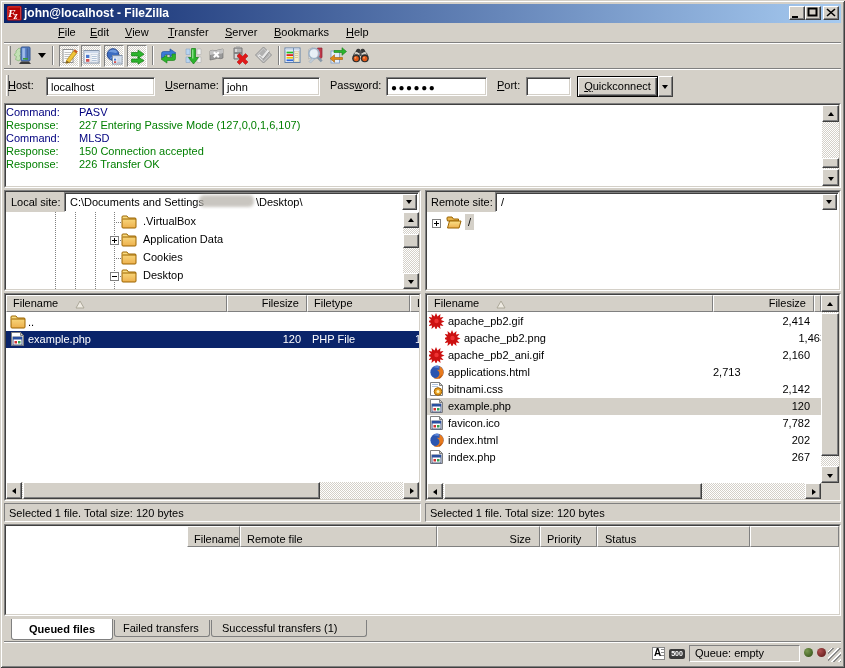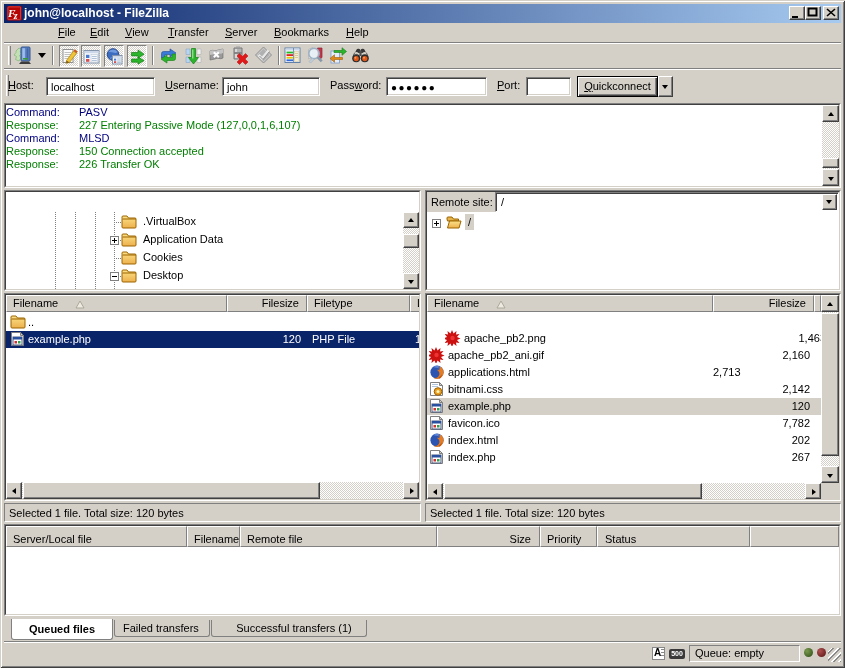--- a/index.html
+++ b/index.html
@@ -313,20 +313,30 @@
     <div class="sb-btn" style="left:0;top:64px;width:17px;height:17px">
         <div class="tri tri-dn" style="left:5px;top:7px"></div>
       </div>
   </div>
 
   <div class="abs sunk" style="left:4px;top:190px;width:417px;height:101px">
       <div class="in white"></div>
     </div>
   <div class="abs" style="left:6px;top:192px;width:413px;height:97px;background:#fff">
 
+    <div class="abs" style="left:0;top:0;width:413px;height:20px;background:#d4d0c8">
+      <span class="abs" style="left:5px;top:4px">Local site:</span>
+      <div class="abs" style="left:58px;top:0;width:355px;height:20px;background:#fff;border:1px solid;border-color:#808080 #fff #fff #808080;box-shadow:inset 1px 1px 0 #404040"></div>
+      <span class="abs" style="left:64px;top:4px">C:\Documents and Settings</span>
+      <div class="abs" style="left:193px;top:3px;width:55px;height:12px;background:#b8b4ac;border-radius:5px;filter:blur(1.5px);opacity:.75"></div>
+      <span class="abs" style="left:250px;top:4px">\Desktop\</span>
+      <div class="abs raise" style="left:396px;top:2px;width:15px;height:16px">
+          <div class="tri tri-dn" style="left:3px;top:5px"></div>
+        </div>
+    </div>
 
     <div class="abs" style="left:0;top:20px;width:397px;height:77px;background:#fff;overflow:hidden">
       <div class="dotv" style="left:49px;top:0;height:77px"></div>
       <div class="dotv" style="left:69px;top:0;height:77px"></div>
       <div class="dotv" style="left:89px;top:0;height:77px"></div>
       <div class="dotv" style="left:108px;top:0;height:77px"></div>
       <div class="doth" style="left:108px;top:10px;width:9px"></div>
       <div class="doth" style="left:108px;top:28px;width:9px"></div>
       <div class="doth" style="left:108px;top:46px;width:9px"></div>
       <div class="doth" style="left:108px;top:64px;width:9px"></div>
@@ -445,20 +455,27 @@
     <div class="hdr" style="left:0;top:0;width:286px;height:17px">
         <span class="abs" style="left:6px;top:1px">Filename</span>
       <svg class="abs" style="left:68px;top:4px" width="10" height="9">
           <path d="M5 1 L9 8 L1 8 z" fill="#eeeae2" stroke="#aca899"></path>
         </svg>
     </div>
     <div class="hdr" style="left:286px;top:0;width:101px;height:17px">
         <span class="abs" style="right:7px;top:1px">Filesize</span>
       </div>
     <div class="hdr" style="left:387px;top:0;width:7px;height:17px"></div>
+    <div class="row" style="left:0;top:18px;width:394px">
+      <svg class="ico16" style="left:2px;top:0">
+          <use href="#splat"></use>
+        </svg>
+        <span class="abs" style="left:21px">apache_pb2.gif</span>
+      <span class="abs" style="left:286px;width:97px;text-align:right">2,414</span>
+    </div>
     <div class="row" style="left:16px;top:35px;width:338px">
       <svg class="ico16" style="left:2px;top:0">
           <use href="#splat"></use>
         </svg>
         <span class="abs" style="left:21px">apache_pb2.png</span>
       <span class="abs" style="left:286px;width:97px;text-align:right">1,463</span>
     </div>
     <div class="row" style="left:0;top:52px;width:394px">
       <svg class="ico16" style="left:2px;top:0">
           <use href="#splat"></use>
@@ -535,44 +552,41 @@
     <span class="abs" style="left:4px;top:3px">Selected 1 file. Total size: 120 bytes</span>
   </div>
   <div class="abs sunk1" style="left:425px;top:503px;width:416px;height:19px;background:#d4d0c8">
     <span class="abs" style="left:4px;top:3px">Selected 1 file. Total size: 120 bytes</span>
   </div>
 
   <div class="abs sunk" style="left:4px;top:524px;width:837px;height:92px">
       <div class="in white"></div>
     </div>
   <div class="abs" style="left:6px;top:526px;width:833px;height:88px;background:#fff;overflow:hidden">
-    <div class="hdr" style="left:0;top:0;width:181px;height:21px">
-        <span class="abs" style="left:6px;top:6px">Server/Local file</span>
-      </div>
     <div class="hdr" style="left:181px;top:0;width:53px;height:21px">
         <span class="abs" style="left:6px;top:6px">Filename...</span>
       </div>
     <div class="hdr" style="left:234px;top:0;width:197px;height:21px">
         <span class="abs" style="left:6px;top:6px">Remote file</span>
       </div>
     <div class="hdr" style="left:431px;top:0;width:103px;height:21px">
         <span class="abs" style="right:8px;top:6px">Size</span>
       </div>
     <div class="hdr" style="left:534px;top:0;width:57px;height:21px">
         <span class="abs" style="left:6px;top:6px">Priority</span>
       </div>
     <div class="hdr" style="left:591px;top:0;width:153px;height:21px">
         <span class="abs" style="left:7px;top:6px">Status</span>
       </div>
     <div class="hdr" style="left:744px;top:0;width:89px;height:21px"></div>
   </div>
 
   <div class="abs tab" style="left:11px;top:619px;width:102px;height:21px;background:#fff;font-weight:bold;line-height:20px">Queued files</div>
   <div class="abs tab" style="left:114px;top:620px;width:96px;height:17px;background:#d4d0c8;line-height:17px;text-align:left;padding-left:8px">Failed transfers</div>
-  <div class="abs tab" style="left:211px;top:620px;width:156px;height:17px;background:#d4d0c8;line-height:17px;text-align:center;padding-left:10px">Successful transfers (1)</div>
+  <div class="abs tab" style="left:211px;top:620px;width:156px;height:17px;background:#d4d0c8;line-height:17px;text-align:left;padding-left:10px">Successful transfers (1)</div>
 
   <div class="abs" style="left:4px;top:641px;width:837px;height:2px;border-top:1px solid #808080;border-bottom:1px solid #fff"></div>
   <div id="sbar" class="abs">
     <div class="abs" style="left:648px;top:4px;width:13px;height:13px;background:#fff;border:1px solid #888">
       <span class="abs" style="left:1px;top:-1px;font-size:10px;font-weight:bold">A</span>
       <span class="abs" style="left:8px;top:1px;width:3px;height:1px;background:#888"></span>
       <span class="abs" style="left:8px;top:4px;width:3px;height:1px;background:#888"></span>
       <span class="abs" style="left:8px;top:7px;width:3px;height:1px;background:#888"></span>
     </div>
     <div class="abs" style="left:665px;top:6px;width:16px;height:10px;background:#3a3a3a;border-radius:2px;color:#fff;font-size:7px;font-weight:bold;text-align:center;line-height:10px">500</div>

